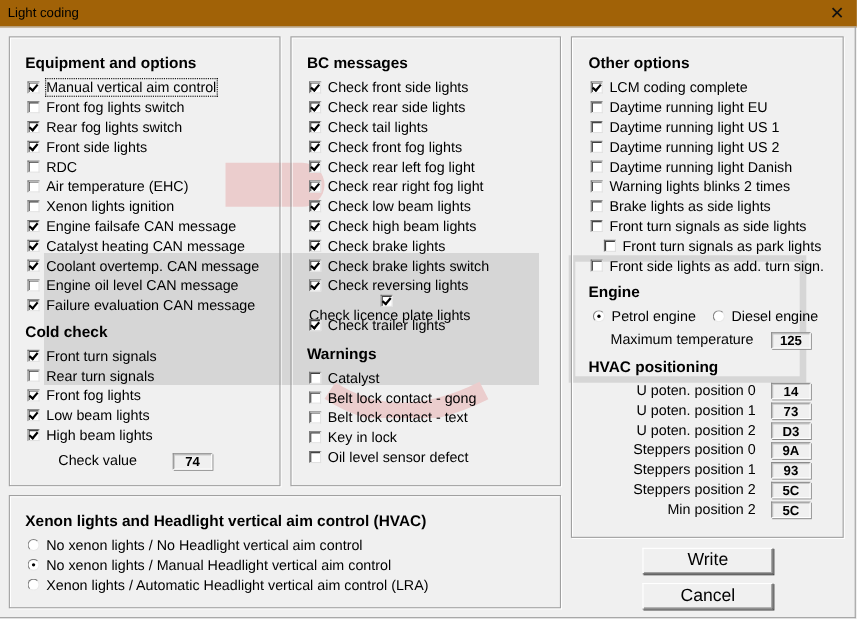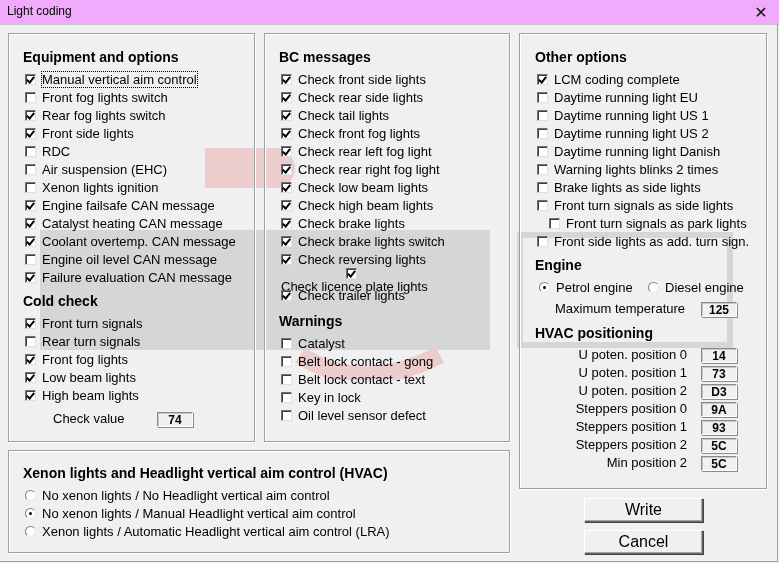--- a/index.html
+++ b/index.html
@@ -3,21 +3,21 @@
   <meta charset="utf-8">
   <style>
     html, body { margin:0; padding:0; }
     body {
       width:779px; height:563px; position:relative; overflow:hidden;
       background:#f0f0f0;
       font-family:"Liberation Sans", sans-serif; font-size:13px; color:#000;
     }
     .titlebar {
       position:absolute; left:0; top:0; width:779px; height:24px;
-      background:#f0abfc; border-bottom:1px solid #c8c8c8;
+      background:#a16207; border-bottom:1px solid #c8c8c8;
     }
     .titlebar .title {
       position:absolute; left:7px; top:4px; font-size:12px; color:#000;
     }
     .titlebar .close {
       position:absolute; right:0; top:0; width:36px; height:24px;
       display:flex; align-items:center; justify-content:center;
       font-size:16px; color:#111; cursor:default;
     }
     .winframe {
@@ -112,21 +112,21 @@
     <div class="row" style="left: 25px; top: 124px;">
       <span class="cb checked"></span>
       <span class="label">Front side lights</span>
     </div>
     <div class="row" style="left: 25px; top: 142px;">
       <span class="cb"></span>
       <span class="label">RDC</span>
     </div>
     <div class="row" style="left: 25px; top: 160px;">
       <span class="cb"></span>
-      <span class="label">Air suspension (EHC)</span>
+      <span class="label">Air temperature (EHC)</span>
     </div>
     <div class="row" style="left: 25px; top: 178px;">
       <span class="cb"></span>
       <span class="label">Xenon lights ignition</span>
     </div>
     <div class="row" style="left: 25px; top: 196px;">
       <span class="cb checked"></span>
       <span class="label">Engine failsafe CAN message</span>
     </div>
     <div class="row" style="left: 25px; top: 214px;">

